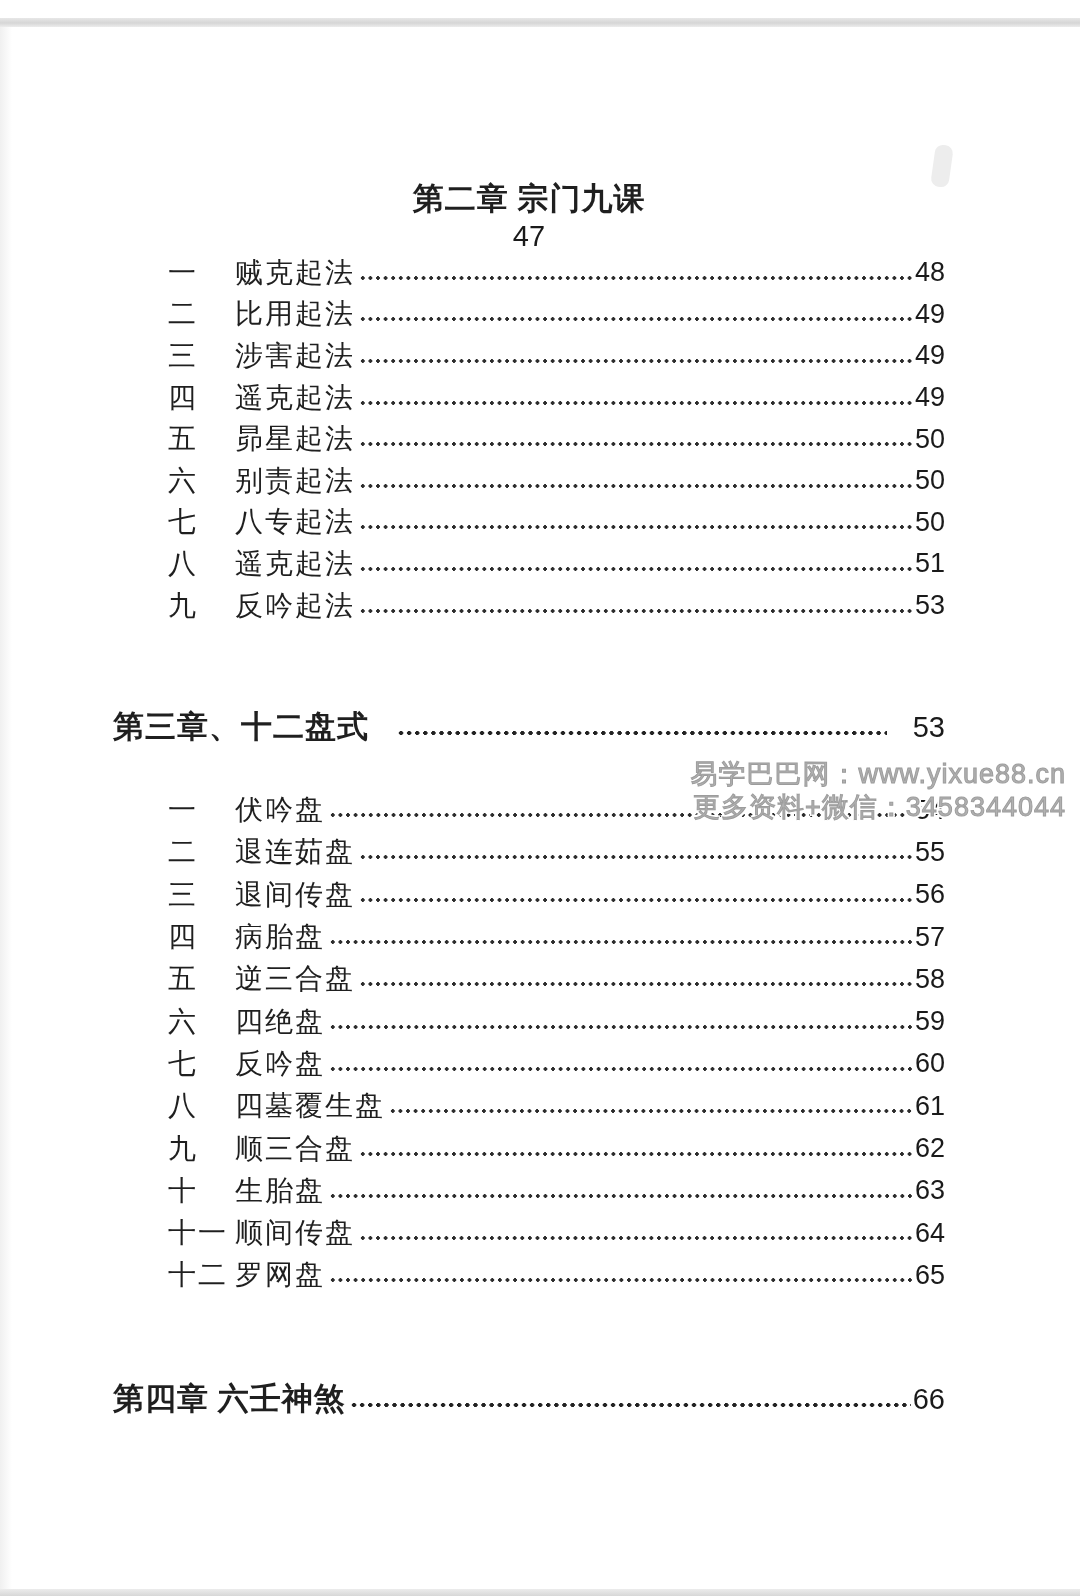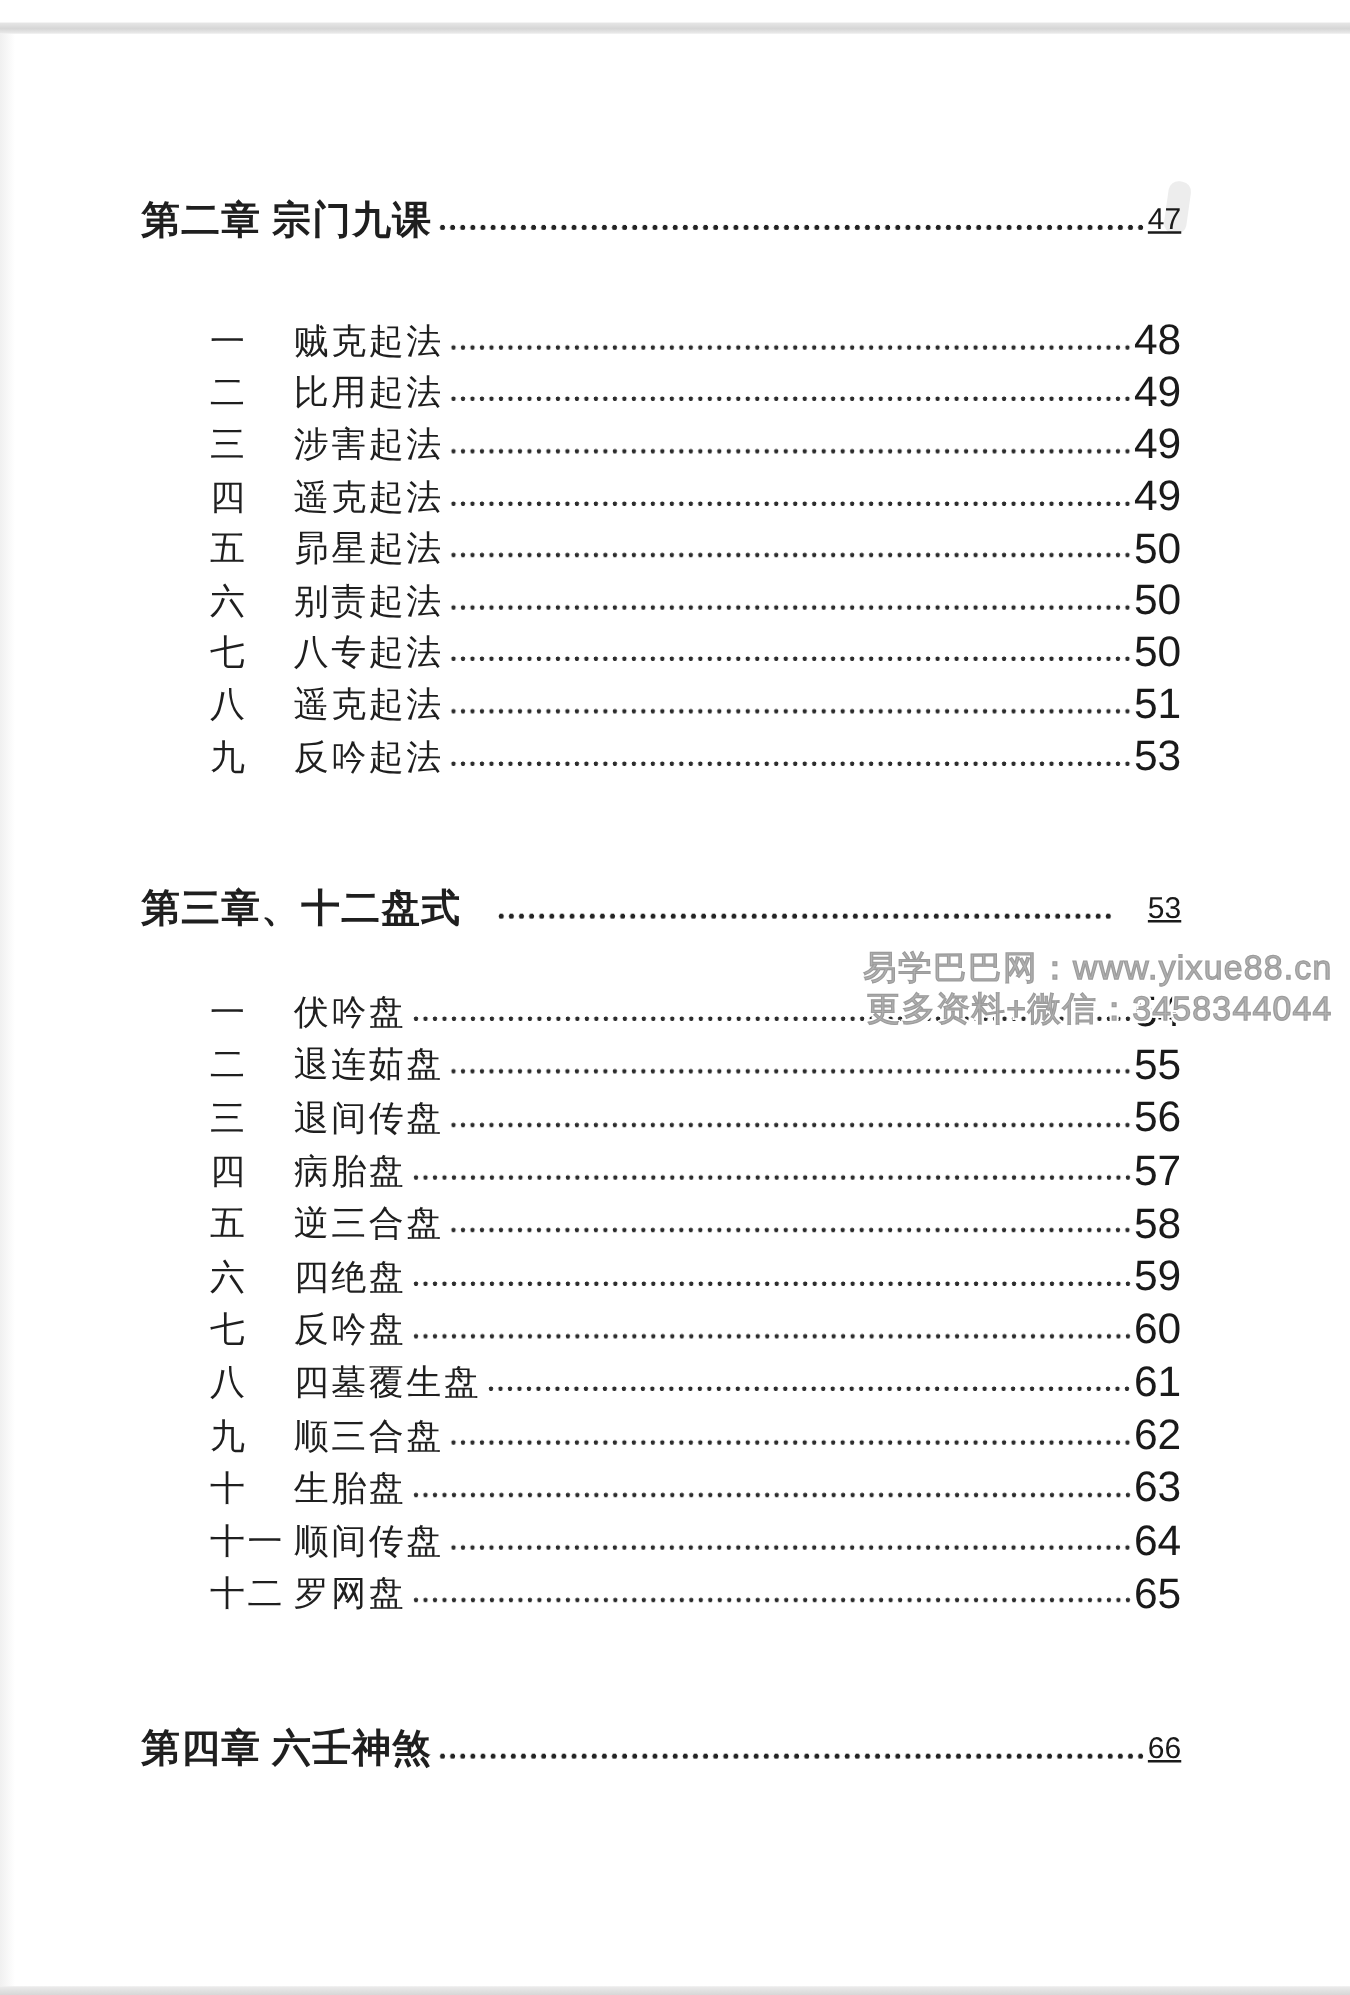--- a/index.html
+++ b/index.html
@@ -50,21 +50,21 @@
   }
   .chapter-row {
     position: absolute;
     left: 113px;
     width: 832px;
     height: 38px;
     font-size: 31px;
     font-weight: 700;
     letter-spacing: 1px;
   }
-  .s0 .chapter-row { top: 157px; }
+  .s0 .chapter-row { top: 178px; flex-direction: column; }
   .s1 .chapter-row { top: 708px; gap: 24px; }
   .s2 .chapter-row { top: 1366px; margin-top: 14px; }
   .items {
     position: absolute;
     left: 168px;
     width: 777px;
   }
   .s0 .items { top: 252px; }
   .s1 .items { top: 789px; }
   .s0 .row { height: 41.6px; }
@@ -89,25 +89,25 @@
   }
   .leader.h {
     height: 30px;
     background-image: radial-gradient(circle at 4px 21px, #222222 1.9px, rgba(0,0,0,0) 2.3px);
     background-size: 8.1px 30px;
   }
   .pg, .ch-page {
     flex: 0 0 auto;
     font-family: "Liberation Sans", sans-serif;
     letter-spacing: 0;
-    font-size: 34px;
+    font-size: 27px;
     font-weight: 400;
     color: #1a1a1a;
   }
-  .ch-page { font-size: 24px; text-decoration: underline; }
+  .ch-page { font-size: 29px; }
   
   .watermark {
     position: absolute;
     top: 758px;
     right: 14px;
     z-index: 6;
     text-align: right;
     font-family: "Liberation Sans", sans-serif;
     font-weight: 400;
     font-size: 27px;

